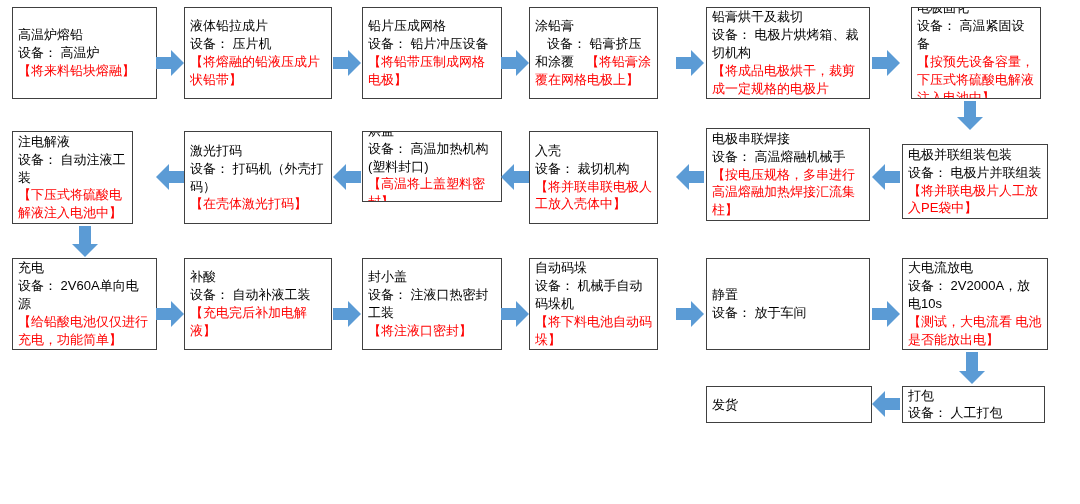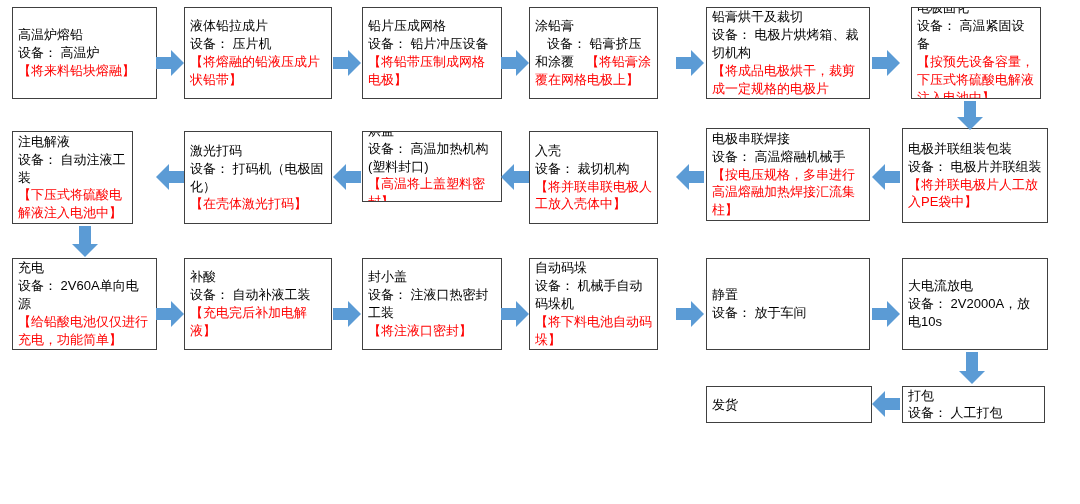--- a/index.html
+++ b/index.html
@@ -83,39 +83,39 @@
     <span class="note">【按预先设备容量，下压式将硫酸电解液注入电池中】</span>
   </div>
 
   <div class="box" style="left:12px;top:131px;width:121px;height:93px">
     <span class="t">注电解液</span>
     <span class="eq">设备： 自动注液工装</span>
     <span class="note">【下压式将硫酸电解液注入电池中】</span>
   </div>
   <div class="box" style="left:184px;top:131px;width:148px;height:93px">
     <span class="t">激光打码</span>
-    <span class="eq">设备： 打码机（电极固化）</span>
+    <span class="eq">设备： 打码机（外壳打码）</span>
     <span class="note">【在壳体激光打码】</span>
   </div>
   <div class="box" style="left:362px;top:131px;width:140px;height:71px">
     <span class="t">烘盖</span>
     <span class="eq">设备： 高温加热机构(塑料封口)</span>
     <span class="note">【高温将上盖塑料密封】</span>
   </div>
   <div class="box" style="left:529px;top:131px;width:129px;height:93px">
     <span class="t">入壳</span>
     <span class="eq">设备： 裁切机构</span>
     <span class="note">【将并联串联电极人工放入壳体中】</span>
   </div>
   <div class="box" style="left:706px;top:128px;width:164px;height:93px">
     <span class="t">电极串联焊接</span>
     <span class="eq">设备： 高温熔融机械手</span>
     <span class="note">【按电压规格，多串进行高温熔融加热焊接汇流集柱】</span>
   </div>
-  <div class="box" style="left:902px;top:128px;width:146px;height:95px">
+  <div class="box" style="left:902px;top:144px;width:146px;height:75px">
     <span class="t">电极并联组装包装</span>
     <span class="eq">设备： 电极片并联组装</span>
     <span class="note">【将并联电极片人工放入PE袋中】</span>
   </div>
 
   <div class="box" style="left:12px;top:258px;width:145px;height:92px">
     <span class="t">充电</span>
     <span class="eq">设备： 2V60A单向电源</span>
     <span class="note">【给铅酸电池仅仅进行充电，功能简单】</span>
   </div>
@@ -134,20 +134,21 @@
     <span class="eq">设备： 机械手自动码垛机</span>
     <span class="note">【将下料电池自动码垛】</span>
   </div>
   <div class="box" style="left:706px;top:258px;width:164px;height:92px">
     <span class="t">静置</span>
     <span class="eq">设备： 放于车间</span>
   </div>
   <div class="box" style="left:902px;top:258px;width:146px;height:92px">
     <span class="t">大电流放电</span>
     <span class="eq">设备： 2V2000A，放电10s</span>
+    <span class="note">【测试，大电流看 电池是否能放出电】</span>
   </div>
 
   <div class="box" style="left:706px;top:386px;width:166px;height:37px">
     <span class="t">发货</span>
   </div>
   <div class="box" style="left:902px;top:386px;width:143px;height:37px;line-height:1.25;padding:11px 5px">
     <span class="t">打包</span>
     <span class="eq">设备： 人工打包</span>
   </div>
 

